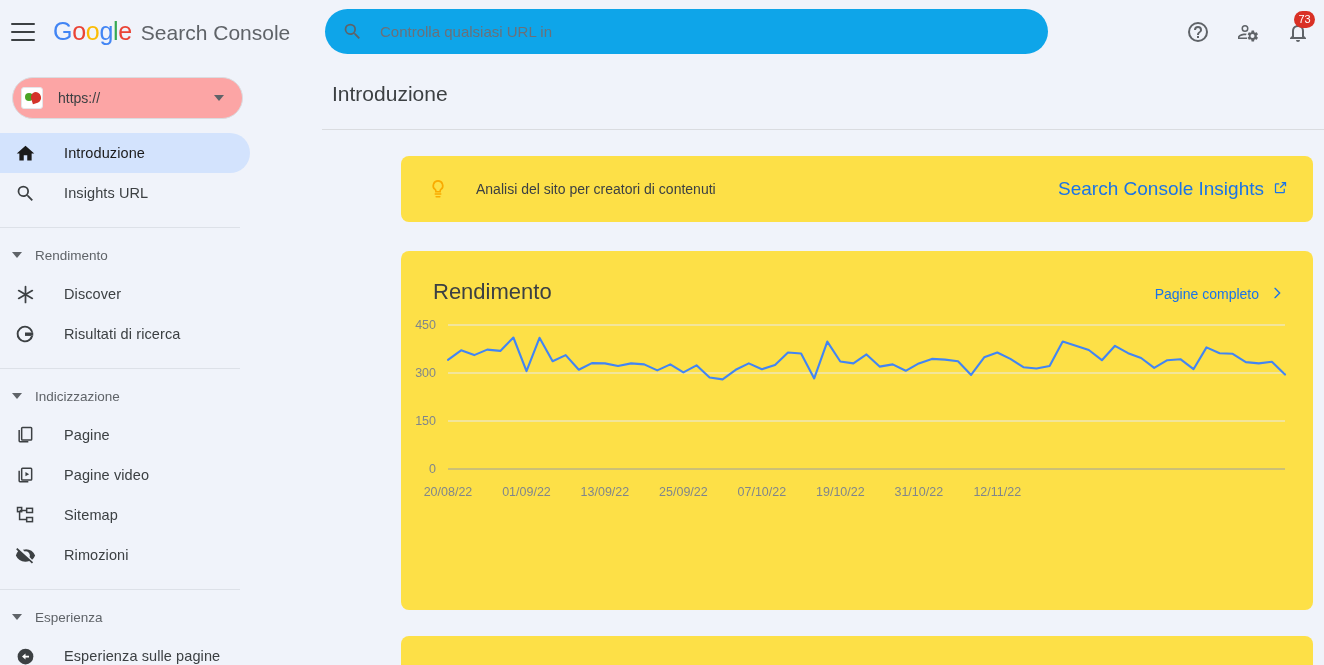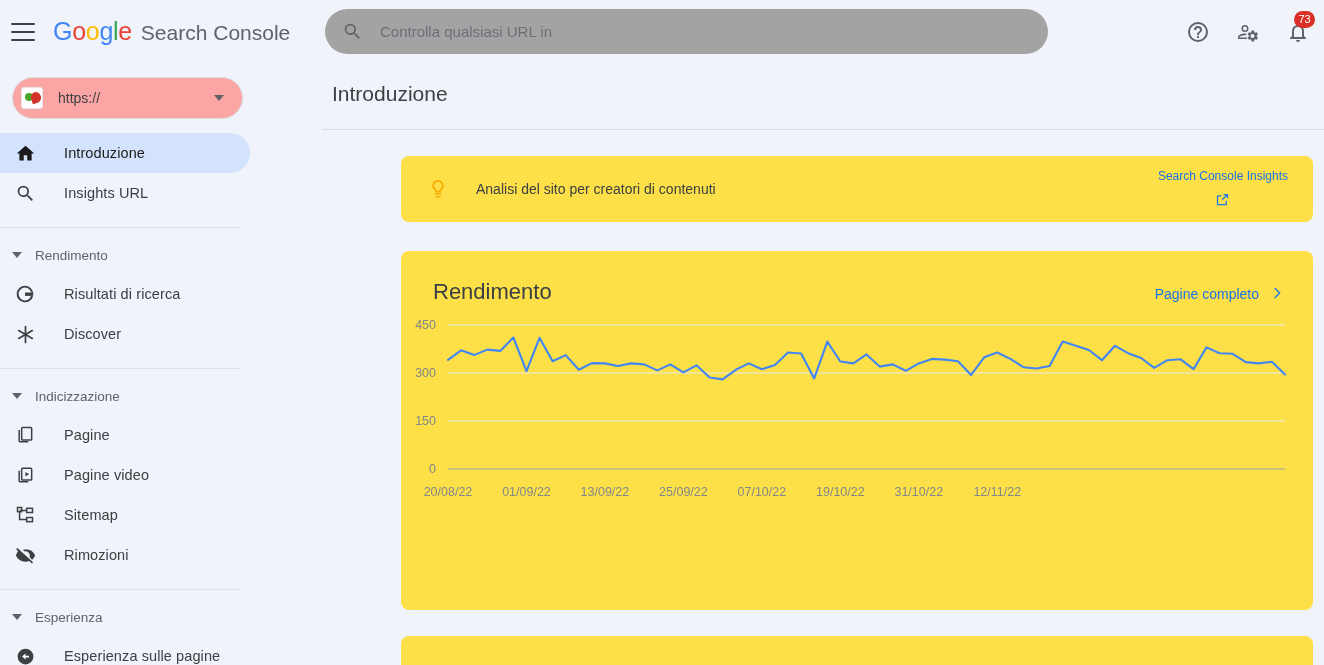--- a/index.html
+++ b/index.html
@@ -31,21 +31,21 @@
   .glogo .b { color: #4285F4; } .glogo .r { color: #EA4335; }
   .glogo .y { color: #FBBC05; } .glogo .g { color: #34A853; }
   .brand-title {
     font-size: 21px; color: #5f6368; margin-left: 9px; font-weight: 400;
     letter-spacing: 0px;
   }
 
   .searchwrap {
     position: absolute; left: 325px; top: 9px;
     width: 723px; height: 45px;
-    background: #a3a3a3; border-radius: 24px;
+    background: #0ea5e9; border-radius: 24px;
     display: flex; align-items: center; cursor: text;
   }
   .search-icon { margin-left: 17px; margin-right: 17px; flex: none; display:flex; }
   .search-input {
     border: none; outline: none; background: transparent;
     font-family: "Liberation Sans", sans-serif;
     font-size: 15px; color: #3c4043; width: 640px; height: 40px;
   }
   .search-input::placeholder { color: #6b7079; opacity: 1; }
 
@@ -137,22 +137,22 @@
     background: #fde047; border-radius: 8px;
     margin-left: 137px; width: 912px;
   }
   .card.insights {
     margin-top: 26px; height: 66px;
     display: flex; align-items: center;
   }
   .bulb { margin-left: 26px; flex: none; display:flex; }
   .insight-text { font-size: 14px; color: #3c4043; margin-left: 27px; flex: 1; }
   .insight-link {
-    font-size: 12px; color: #1a73e8; margin-right: 25px;
-    display: flex; align-items: center; gap: 9px; cursor: pointer; text-decoration: none; flex-direction: column;
+    font-size: 19px; color: #1a73e8; margin-right: 25px;
+    display: flex; align-items: center; gap: 9px; cursor: pointer; text-decoration: none;
   }
 
   .card.perf { margin-top: 29px; height: 359px; position: relative; }
   .perf-head {
     display: flex; align-items: baseline;
     padding: 28px 28px 0 32px;
   }
   .perf-title { font-size: 22px; color: #3c4043; font-weight: 400; flex: 1; }
   .perf-link {
     font-size: 14px; color: #1a73e8; cursor: pointer;
@@ -244,38 +244,38 @@
   </div>
 
   <div class="divider"></div>
 
   <div class="section-head">
     <span class="section-caret"></span>
     <span class="section-title">Rendimento</span>
   </div>
   <div class="navitem">
     <span class="nicon">
-      <svg width="20" height="20" viewBox="0 0 24 24">
-          <path fill="#3c4043" d="M12 2a10 10 0 1 0 9.8 12h-9.8v-3.6h9.8A10 10 0 0 0 12 2m0 2.3a7.7 7.7 0 1 1-7.7 7.7A7.7 7.7 0 0 1 12 4.3"></path>
-          <rect fill="#3c4043" x="12" y="10.4" width="9.9" height="3.6"></rect>
-        </svg>
-    </span>
-    <span class="nlabel">Risultati di ricerca</span>
-  </div>
-  <div class="navitem">
-    <span class="nicon">
       <svg width="21" height="21" viewBox="0 0 24 24">
           <g stroke="#3c4043" stroke-width="2" stroke-linecap="round">
             <line x1="12" y1="3" x2="12" y2="21"></line>
             <line x1="4.2" y1="7.5" x2="19.8" y2="16.5"></line>
             <line x1="4.2" y1="16.5" x2="19.8" y2="7.5"></line>
           </g>
         </svg>
     </span>
     <span class="nlabel">Discover</span>
+  </div>
+  <div class="navitem">
+    <span class="nicon">
+      <svg width="20" height="20" viewBox="0 0 24 24">
+          <path fill="#3c4043" d="M12 2a10 10 0 1 0 9.8 12h-9.8v-3.6h9.8A10 10 0 0 0 12 2m0 2.3a7.7 7.7 0 1 1-7.7 7.7A7.7 7.7 0 0 1 12 4.3"></path>
+          <rect fill="#3c4043" x="12" y="10.4" width="9.9" height="3.6"></rect>
+        </svg>
+    </span>
+    <span class="nlabel">Risultati di ricerca</span>
   </div>
 
   <div class="divider"></div>
 
   <div class="section-head">
     <span class="section-caret"></span>
     <span class="section-title">Indicizzazione</span>
   </div>
   <div class="navitem">
     <span class="nicon">

